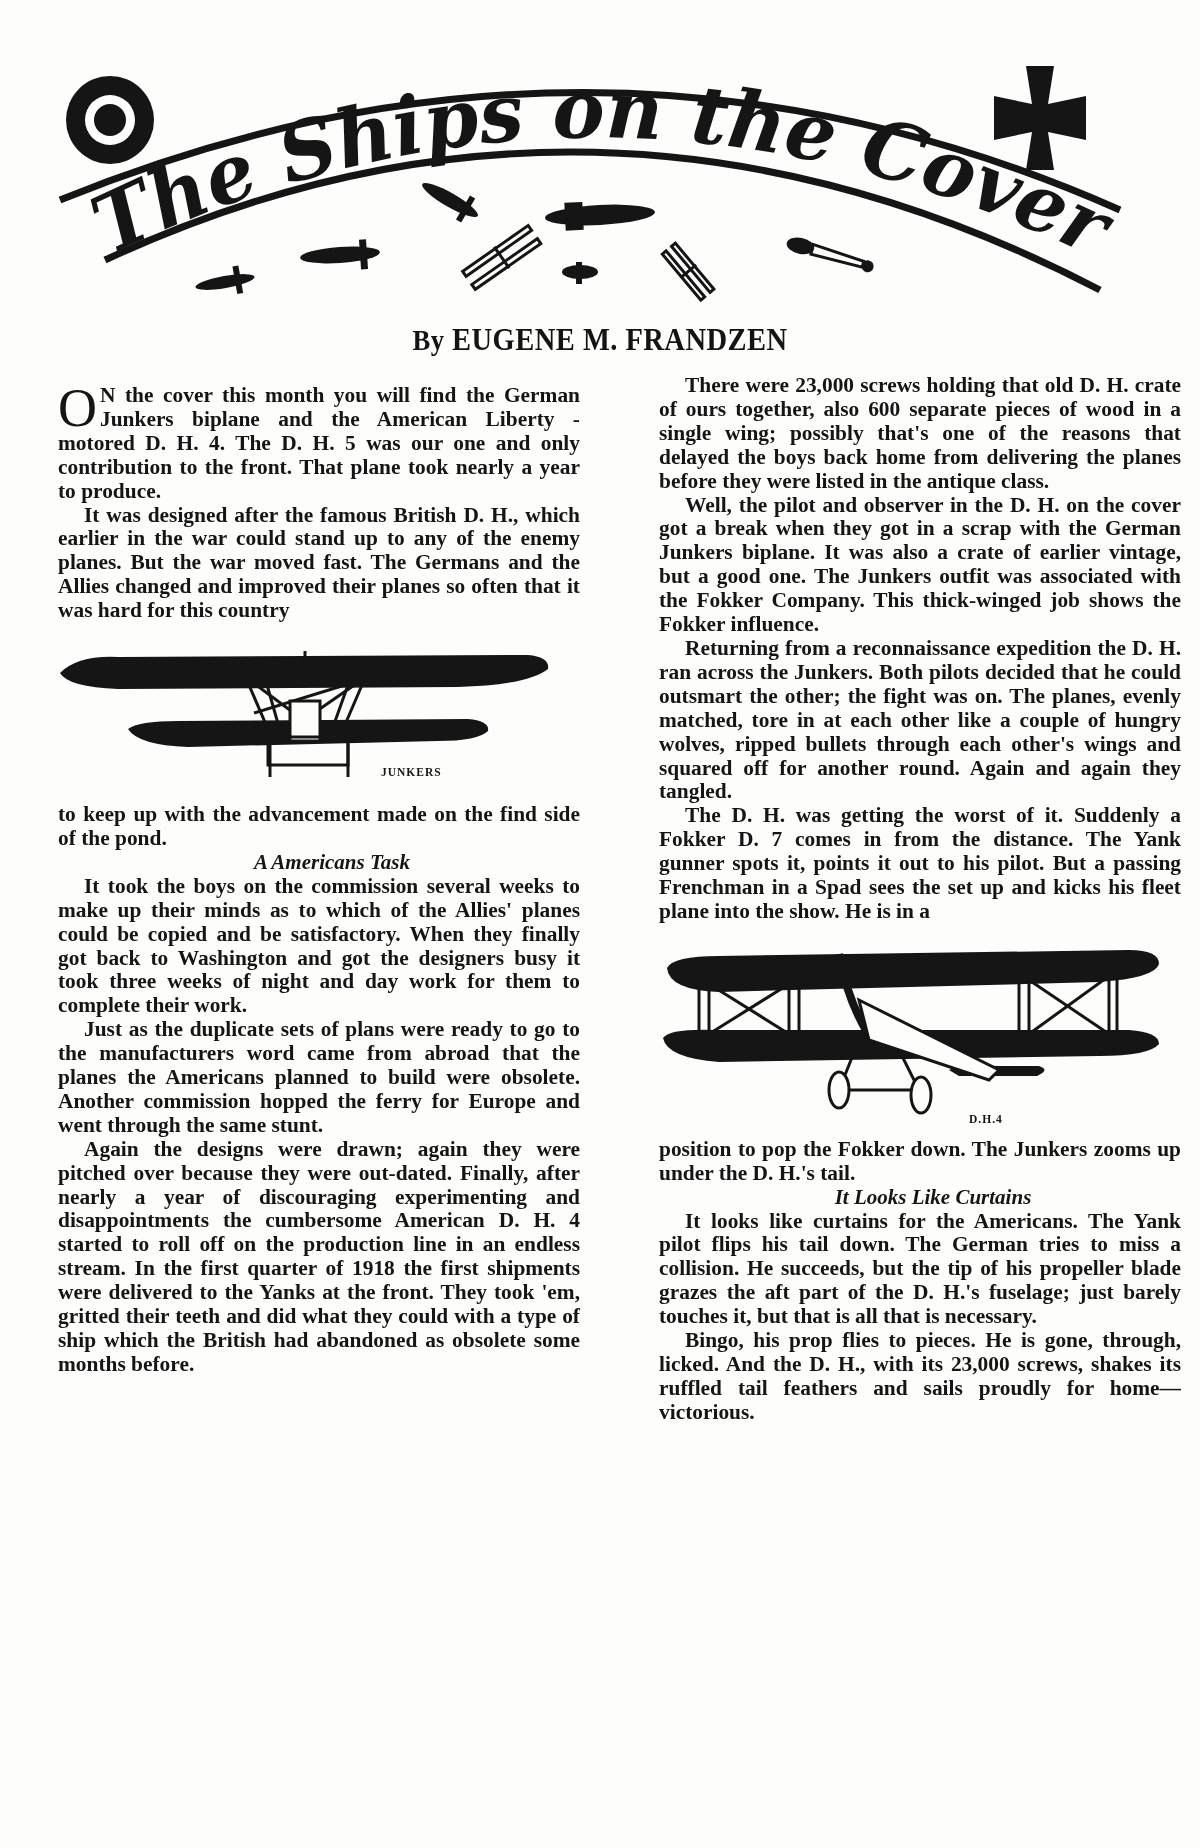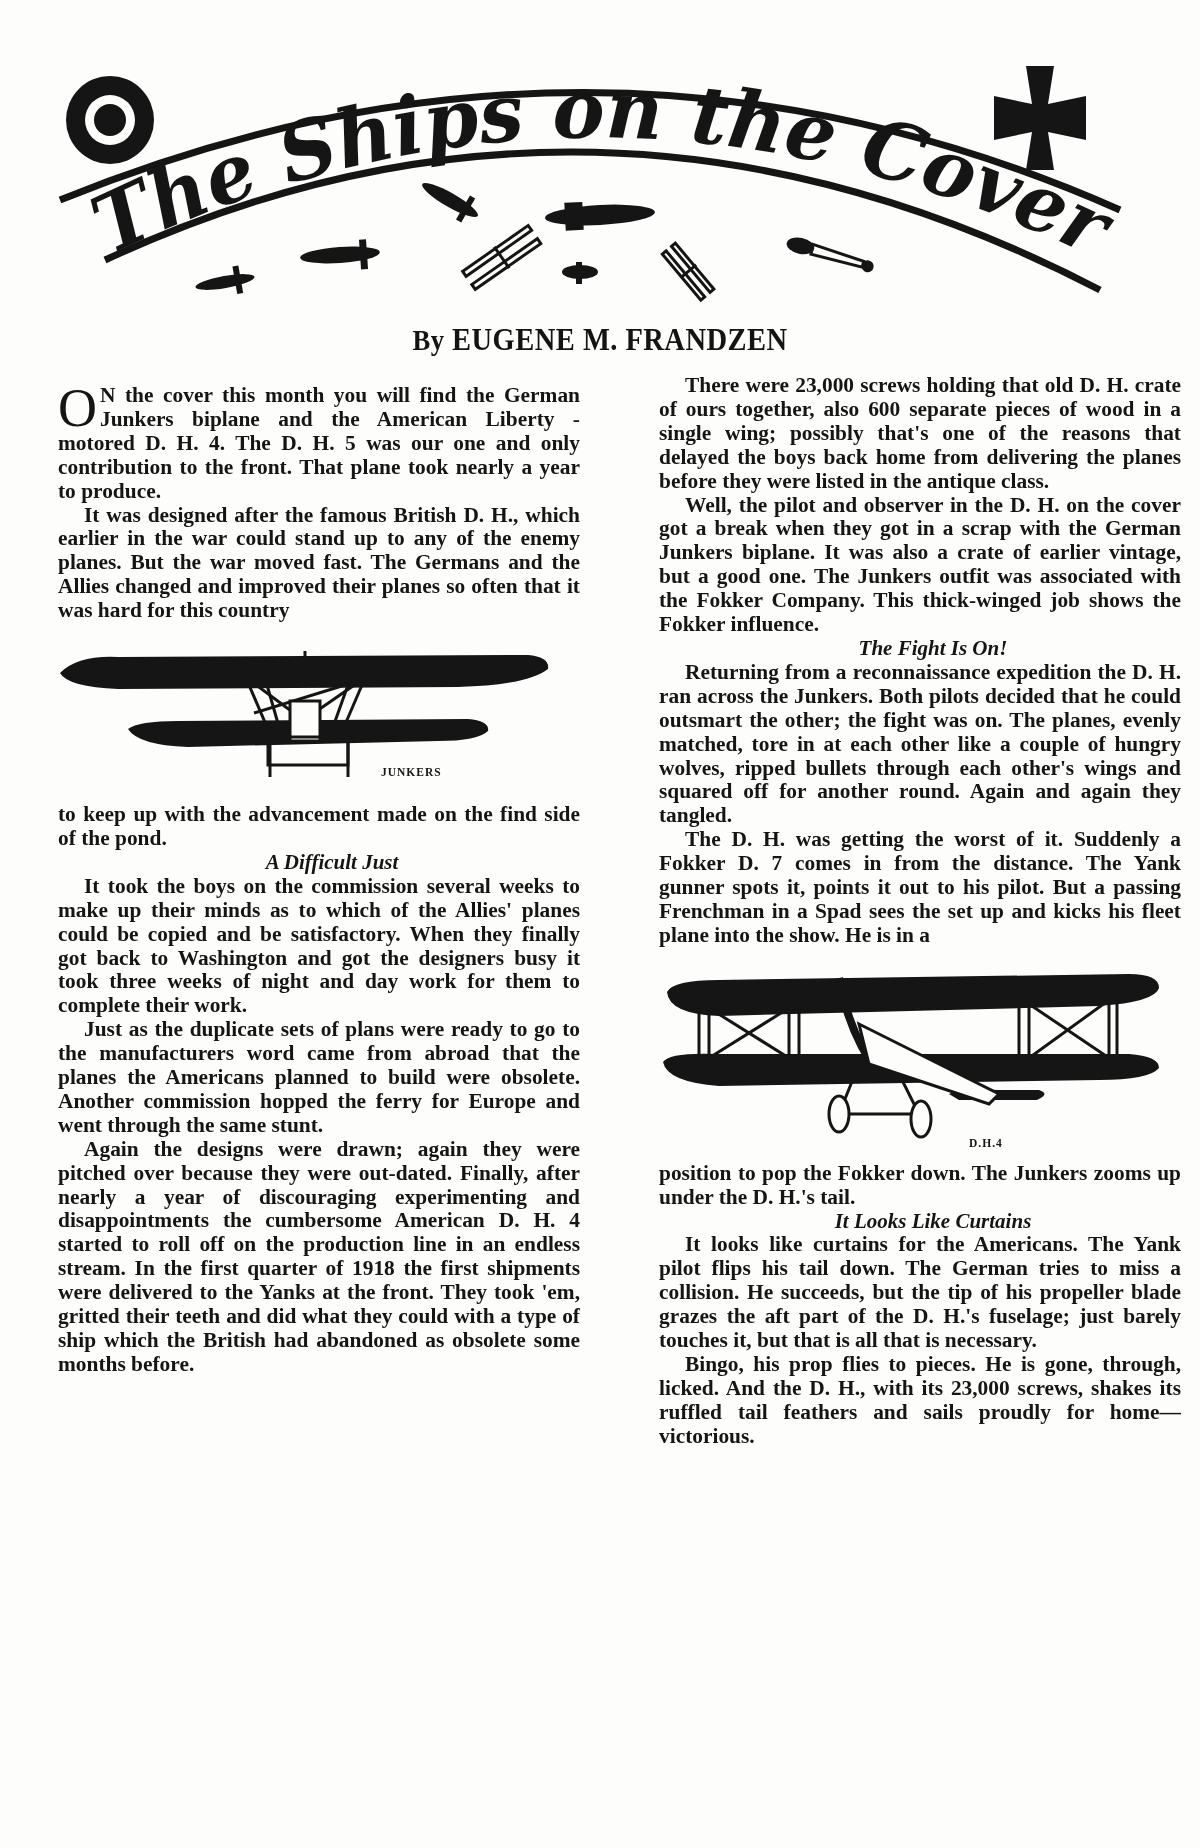--- a/index.html
+++ b/index.html
@@ -134,32 +134,31 @@
         <rect x="210" y="96" width="80" height="28"></rect>
         <line x1="212" y1="100" x2="212" y2="136"></line>
           <line x1="290" y1="100" x2="290" y2="136"></line>
       </g>
     </svg>
     <span class="caption" style="left:323px;top:120px;">JUNKERS</span>
   </div>
 
   <p class="noindent" style="margin-top:10px;">to keep up with the advancement made on the find side of the pond.</p>
 
-  <p class="sub">A Difficult Just</p>
+  <p class="sub">A Americans Task</p>
   <p>It took the boys on the commission several weeks to make up their minds as to which of the Allies' planes could be copied and be satisfactory. When they finally got back to Washington and got the designers busy it took three weeks of night and day work for them to complete their work.</p>
 
   <p>Just as the duplicate sets of plans were ready to go to the manufacturers word came from abroad that the planes the Americans planned to build were obsolete. Another commission hopped the ferry for Europe and went through the same stunt.</p>
   <p>Again the designs were drawn; again they were pitched over because they were out-dated. Finally, after nearly a year of discouraging experimenting and disappointments the cumbersome American D. H. 4 started to roll off on the production line in an endless stream. In the first quarter of 1918 the first shipments were delivered to the Yanks at the front. They took 'em, gritted their teeth and did what they could with a type of ship which the British had abandoned as obsolete some months before.</p>
 </div>
 
 <div class="col col-right">
   <p>There were 23,000 screws holding that old D. H. crate of ours together, also 600 separate pieces of wood in a single wing; possibly that's one of the reasons that delayed the boys back home from delivering the planes before they were listed in the antique class.</p>
   <p>Well, the pilot and observer in the D. H. on the cover got a break when they got in a scrap with the German Junkers biplane. It was also a crate of earlier vintage, but a good one. The Junkers outfit was associated with the Fokker Company. This thick-winged job shows the Fokker influence.</p>
 
-  <p class="sub">The Fight Is On!</p>
   <p>Returning from a reconnaissance expedition the D. H. ran across the Junkers. Both pilots decided that he could outsmart the other; the fight was on. The planes, evenly matched, tore in at each other like a couple of hungry wolves, ripped bullets through each other's wings and squared off for another round. Again and again they tangled.</p>
   <p>The D. H. was getting the worst of it. Suddenly a Fokker D. 7 comes in from the distance. The Yank gunner spots it, points it out to his pilot. But a passing Frenchman in a Spad sees the set up and kicks his fleet plane into the show. He is in a</p>
 
   <div class="figure" style="height:190px;margin-top:16px;">
     <svg width="522" height="190" viewBox="0 0 522 190">
       <path d="M8,28 Q14,16 60,16 L470,10 Q500,10 500,24 Q496,38 440,42 L60,52 Q10,50 8,28 Z" fill="#151515"></path>
       <path d="M4,98 Q10,88 60,90 L470,90 Q500,92 500,104 Q490,116 440,116 L60,122 Q8,118 4,98 Z" fill="#151515"></path>
       <path d="M290,130 Q300,124 340,126 L380,126 Q392,130 378,136 L300,136 Z" fill="#151515"></path>
       <g stroke="#151515" stroke-width="3" fill="none">
         <line x1="40" y1="40" x2="40" y2="96"></line>

